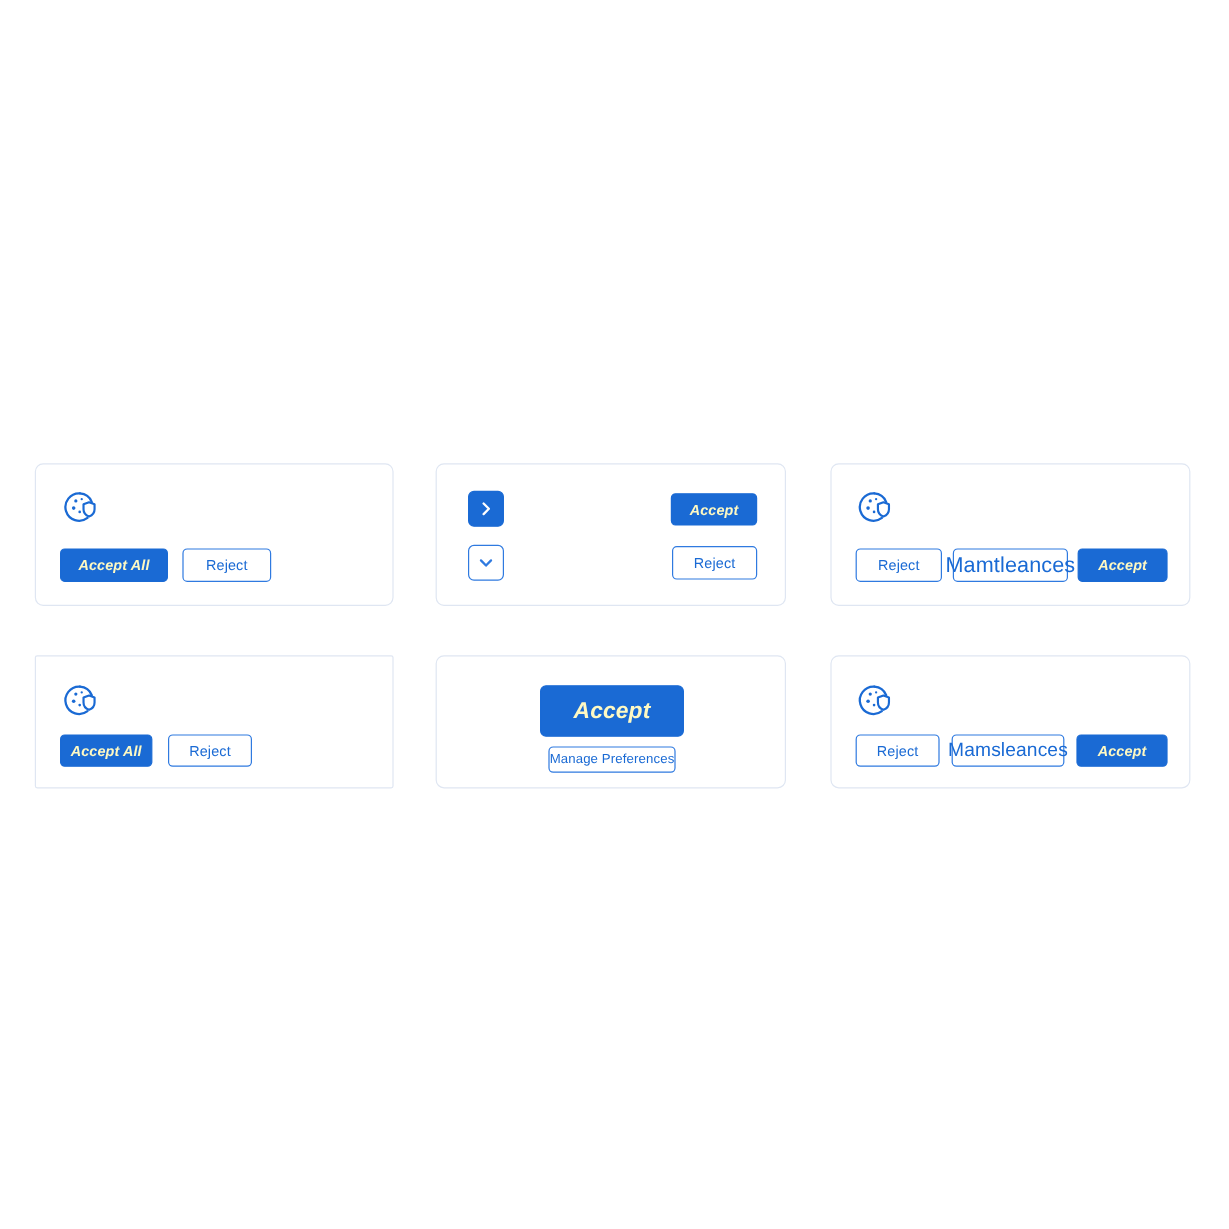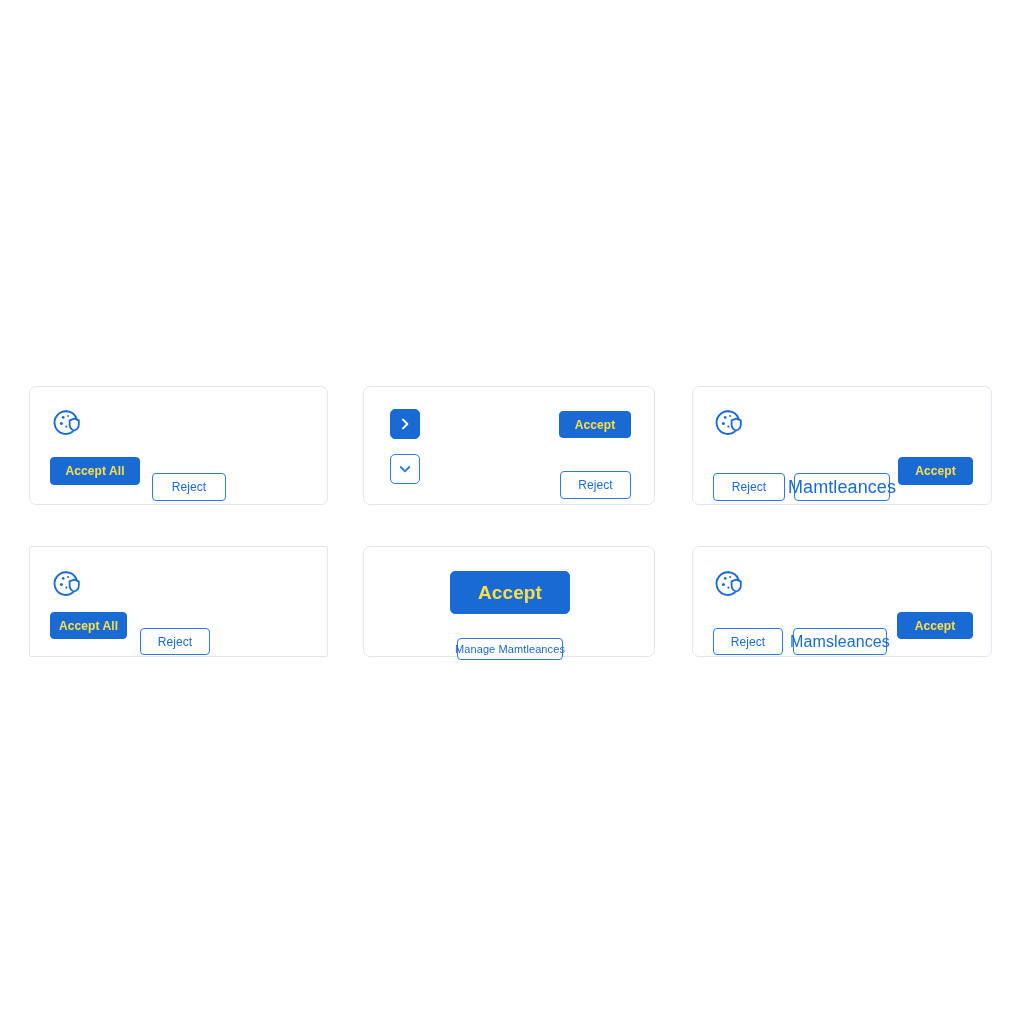--- a/index.html
+++ b/index.html
@@ -48,30 +48,30 @@
     align-items: center;
     justify-content: center;
     border-radius: 4px;
     white-space: nowrap;
     letter-spacing: 0.1px;
     cursor: pointer;
     user-select: none;
   }
   .btn-primary {
     background: #1a6ad4;
-    color: #fde047;
+    color: #fef9c3;
     border: 1px solid #1a6ad4;
     font-weight: 600;
+    font-style: italic;
   }
   .btn-outline {
     background: #ffffff;
     color: #1a6ad4;
     border: 1px solid #2f7ae0;
     font-weight: 500;
-    margin-top: 16px;
   }
 
   
   .sqbtn {
     position: absolute;
     width: 30px;
     height: 30px;
     box-sizing: border-box;
     border-radius: 5px;
     display: flex;
@@ -160,21 +160,21 @@
       </svg>
     </span>
 
     <button class="btn btn-primary abs" style="left:20px; top:65px; width:77px; height:27px; font-size:12px;">Accept All</button>
     <button class="btn btn-outline abs" style="left:110px; top:65px; width:70px; height:27px; font-size:12px;">Reject</button>
   </div>
 
   <div class="card rounded" style="left:363px; top:546px; width:292px; height:111px;">
 
     <button class="btn btn-primary abs" style="left:86px; top:24px; width:120px; height:43px; font-size:19px; border-radius:5px;">Accept</button>
-    <button class="btn btn-outline abs" style="left:93px; top:75px; width:106px; height:22px; font-size:11px;">Manage Mamtleances</button>
+    <button class="btn btn-outline abs" style="left:93px; top:75px; width:106px; height:22px; font-size:11px;">Manage Preferences</button>
   </div>
 
   <div class="card rounded" style="left:692px; top:546px; width:300px; height:111px;">
 
     <span class="cookie-icon" style="left:21px; top:22px;">
       <svg viewBox="0 0 30 30" fill="none">
         <path d="M14.6 3.2a11.4 11.4 0 1 0 6.3 20.4" stroke="#1a6ad4" stroke-width="1.9" stroke-linecap="round"></path>
         <path d="M14.6 3.2a11.4 11.4 0 0 1 9.9 7.2" stroke="#1a6ad4" stroke-width="1.9" stroke-linecap="round"></path>
         <circle cx="11.2" cy="9.4" r="1.35" fill="#1a6ad4"></circle>
         <circle cx="16.1" cy="8.0" r="0.95" fill="#1a6ad4"></circle>

